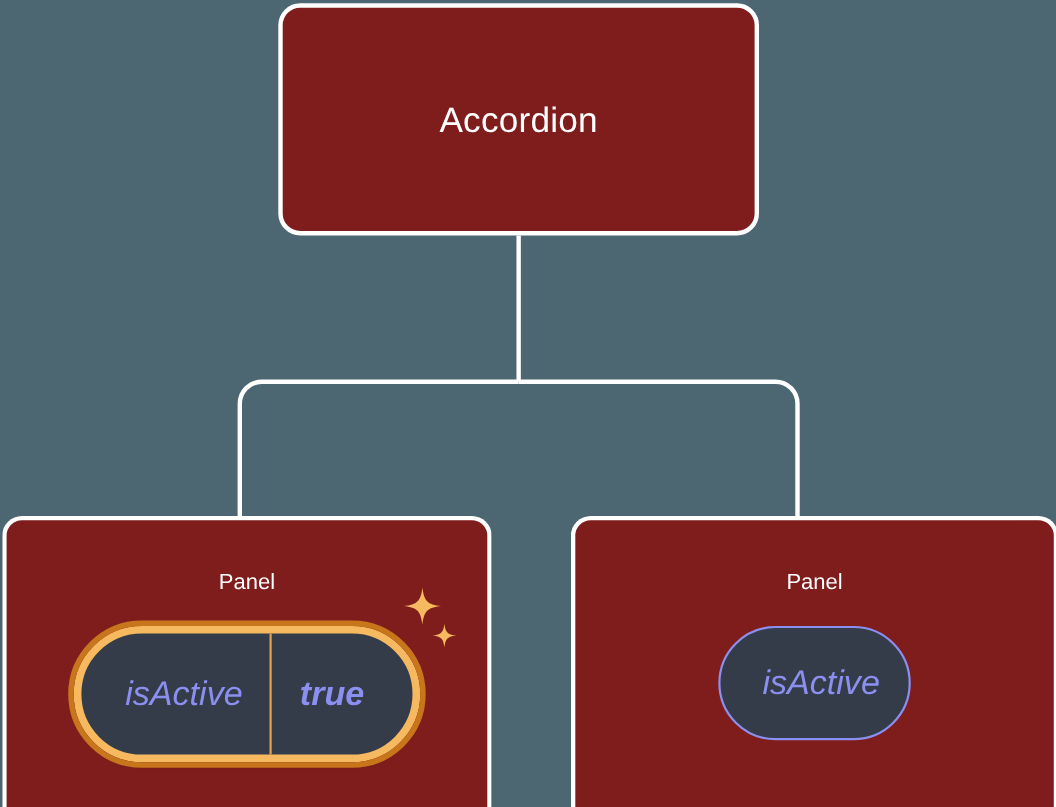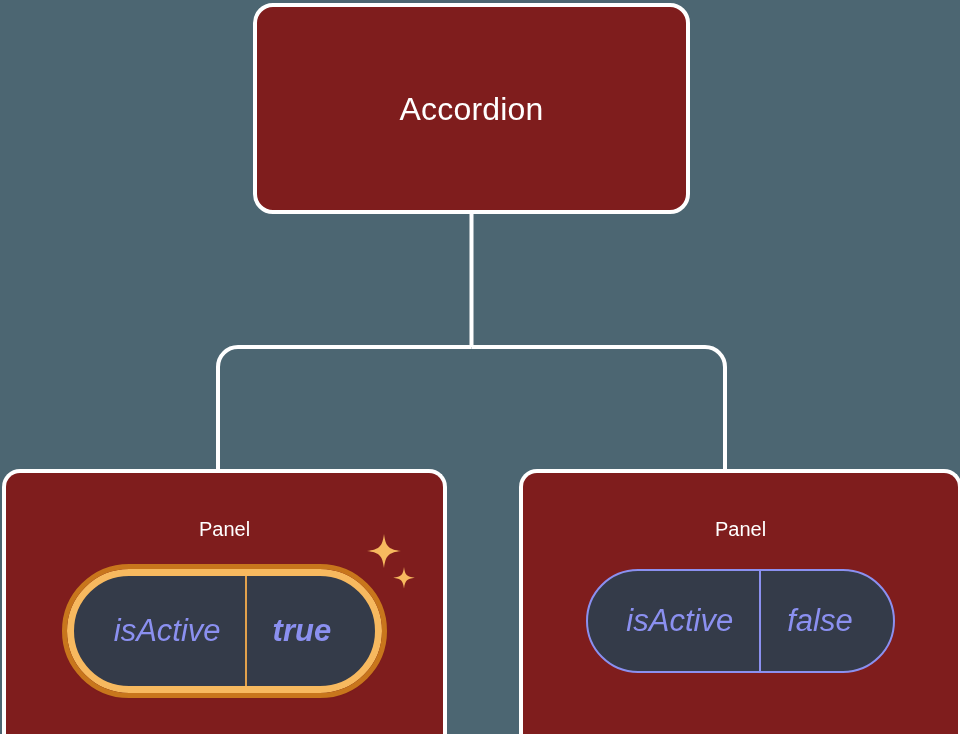--- a/index.html
+++ b/index.html
@@ -204,18 +204,17 @@
       </svg>
     </div>
   </div>
 
   <div class="node node-panel node-panel-right">
     <span class="panel-title">Panel</span>
 
     <div class="pill-wrap">
       <div class="pill pill-plain">
         <div class="pill-cell pill-key">isActive</div>
-        <div class="pill-cell pill-val">false</div>
       </div>
     </div>
   </div>
 
 </div>
 
 </body></html>

